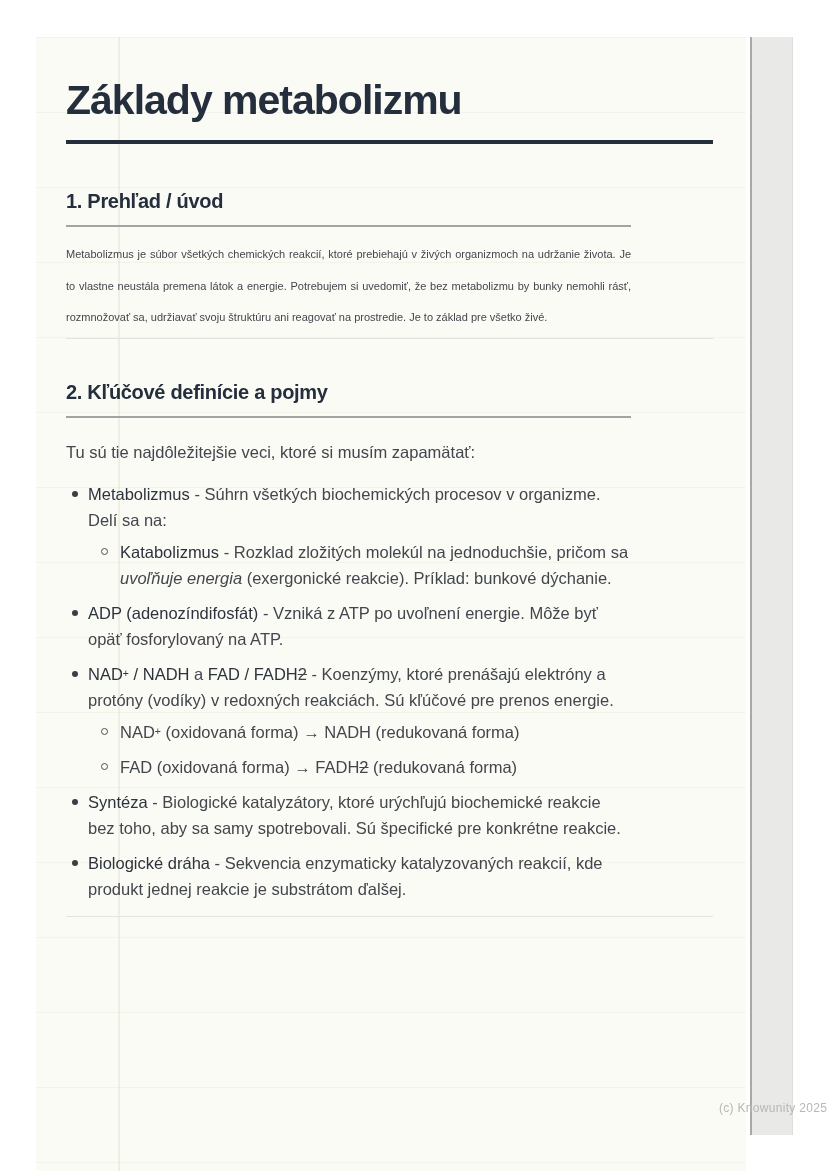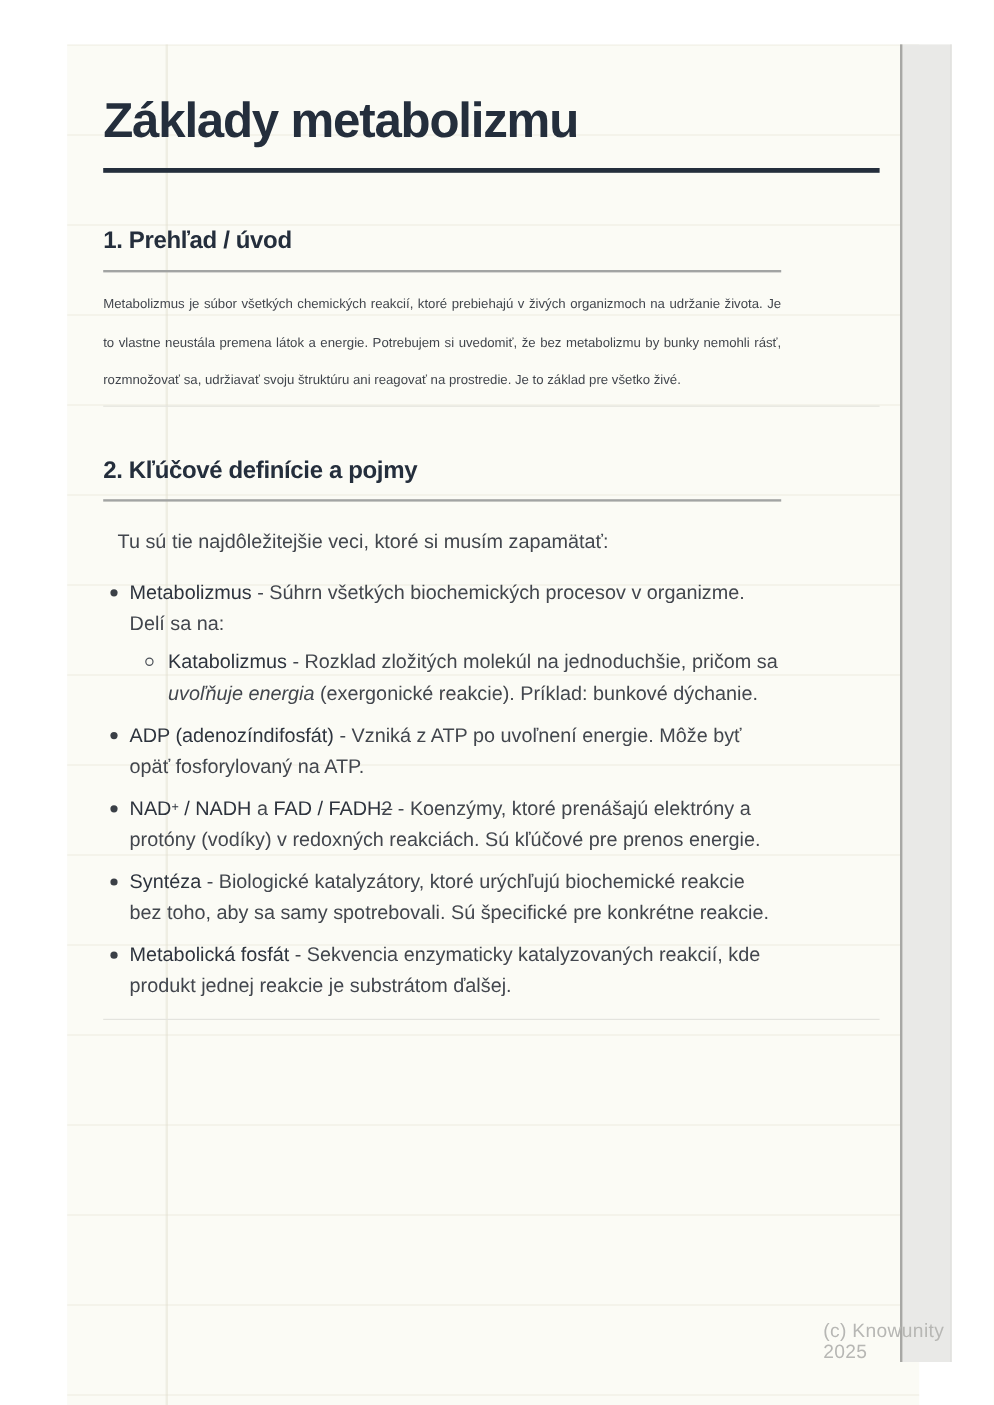--- a/index.html
+++ b/index.html
@@ -4,21 +4,21 @@
 <style>
   html,body{margin:0;padding:0;}
   body{
     width:828px;height:1171px;position:relative;overflow:hidden;
     background:#ffffff;
     font-family:"Liberation Sans","DejaVu Sans",sans-serif;
     color:#42464d;
     -webkit-font-smoothing:antialiased;
   }
   .page{
-    position:absolute;left:56px;top:37px;width:710px;height:1134px;
+    position:absolute;left:36px;top:37px;width:710px;height:1134px;
     background:#fbfbf5;
     background-image:repeating-linear-gradient(180deg,
       rgba(216,211,190,0.20) 0px, rgba(216,211,190,0.20) 1px,
       transparent 1px, transparent 75px);
     z-index:1;
   }
   .fold-line{
     position:absolute;left:82px;top:0;width:2px;height:100%;
     background:rgba(223,221,206,0.45);
   }
@@ -41,21 +41,21 @@
   }
   .sec-heading.first{margin-top:43px;}
   .sec-heading.second{margin-top:39px;}
   .sec-underline{width:565px;height:2px;background:#a2a4a3;margin-top:10px;}
   .para{
     width:565px;margin:12px 0 0;font-size:11px;line-height:31.6px;
     text-align:justify;color:#42464d;
   }
   .divider{width:647px;height:1px;background:#e4e4de;margin-top:4px;}
   .divider.bottom{margin-top:14px;}
-  .intro{width:565px;margin:21px 12px 0;font-size:16.5px;line-height:26px;color:#42464d;}
+  .intro{width:565px;margin:21px 0 0;font-size:16.5px;line-height:26px;color:#42464d;}
   ul.main-list{
     list-style:none;margin:16px 0 0;padding:0 0 0 22px;width:543px;
     font-size:16.5px;line-height:26px;color:#42464d;
   }
   ul.main-list>li{position:relative;margin-bottom:9px;}
   ul.main-list>li:last-child{margin-bottom:0;}
   .dot{
     position:absolute;left:-16px;top:10px;width:6px;height:6px;
     border-radius:50%;background:#3a3f46;
   }
@@ -64,21 +64,21 @@
   ul.sub-list>li:last-child{margin-bottom:0;}
   .circle{
     position:absolute;left:-19px;top:9px;width:5px;height:5px;
     border-radius:50%;border:1.5px solid #4b5058;background:transparent;
   }
   b,.b{font-weight:400;color:#2d333d;}
   em{font-style:italic;}
   .st{text-decoration:line-through;}
   sup{font-size:10.5px;vertical-align:top;position:relative;top:-1px;}
   .footer{
-    position:absolute;left:686px;top:1101px;font-size:16px;
+    position:absolute;left:719px;top:1101px;font-size:12px;
     letter-spacing:0.3px;color:#b7b7b4;z-index:5;
   }
 </style>
 </head>
 <body>
 
 <div class="page">
   <div class="fold-line"></div>
 
   <div class="content">
@@ -110,30 +110,40 @@
 
 
       <li>
         <span class="dot"></span>
         <span><b>ADP (adenozíndifosfát)</b><span> - Vzniká z ATP po uvoľnení energie. Môže byť opäť fosforylovaný na ATP.</span></span>
       </li>
 
       <li>
         <span class="dot"></span>
         <span><b>NAD</b><sup class="b">+</sup><b> / NADH</b><span> a </span><b>FAD / FADH</b><span class="st">2</span><span> - Koenzýmy, ktoré prenášajú elektróny a protóny (vodíky) v redoxných reakciách. Sú kľúčové pre prenos energie.</span></span>
+        <ul class="sub-list">
+          <li>
+            <span class="circle"></span>
+            <span><span>NAD</span><sup>+</sup><span> (oxidovaná forma) → NADH (redukovaná forma)</span></span>
+          </li>
+          <li>
+            <span class="circle"></span>
+            <span><span>FAD (oxidovaná forma) → FADH</span><span class="st">2</span><span> (redukovaná forma)</span></span>
+          </li>
+        </ul>
       </li>
 
       <li>
         <span class="dot"></span>
         <span><b>Syntéza</b><span> - Biologické katalyzátory, ktoré urýchľujú biochemické reakcie bez toho, aby sa samy spotrebovali. Sú špecifické pre konkrétne reakcie.</span></span>
       </li>
 
       <li>
         <span class="dot"></span>
-        <span><b>Metabolická fosfát</b><span> - Sekvencia enzymaticky katalyzovaných reakcií, kde produkt jednej reakcie je substrátom ďalšej.</span></span>
+        <span><b>Biologické dráha</b><span> - Sekvencia enzymaticky katalyzovaných reakcií, kde produkt jednej reakcie je substrátom ďalšej.</span></span>
       </li>
 
     </ul>
 
     <div class="divider bottom"></div>
   </div>
 </div>
 
 <div class="edge-shadow"></div>
 <div class="footer">(c) Knowunity 2025</div>

